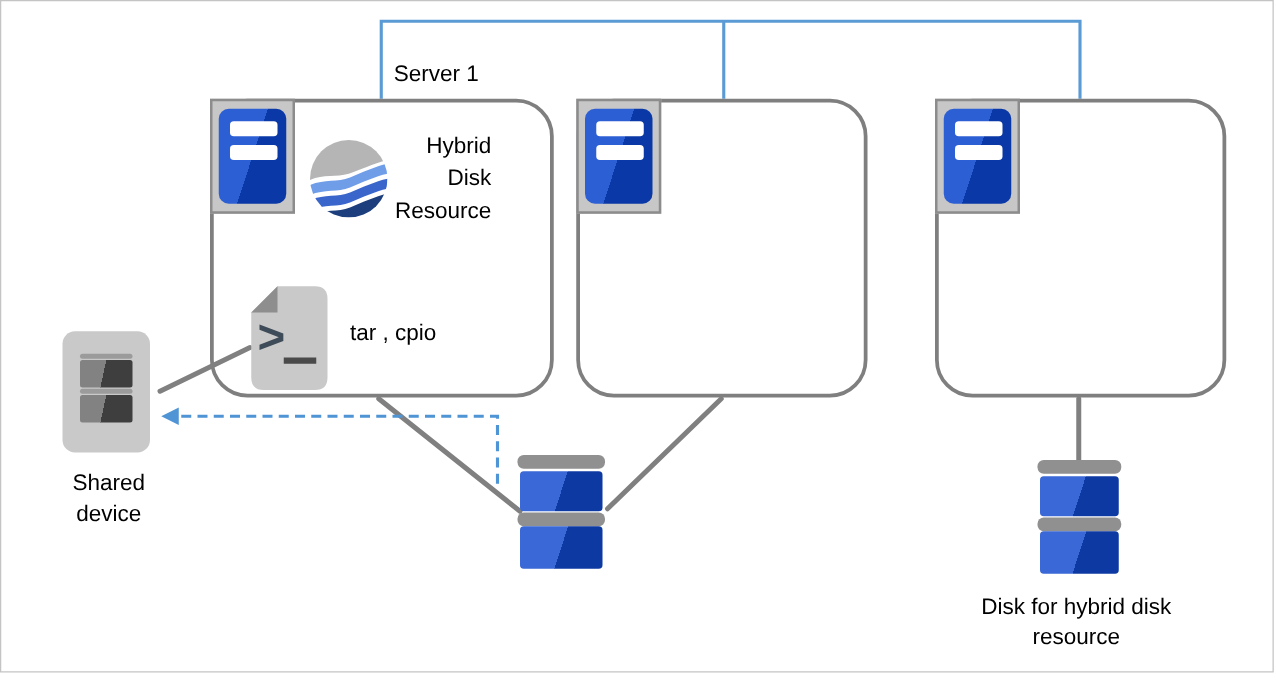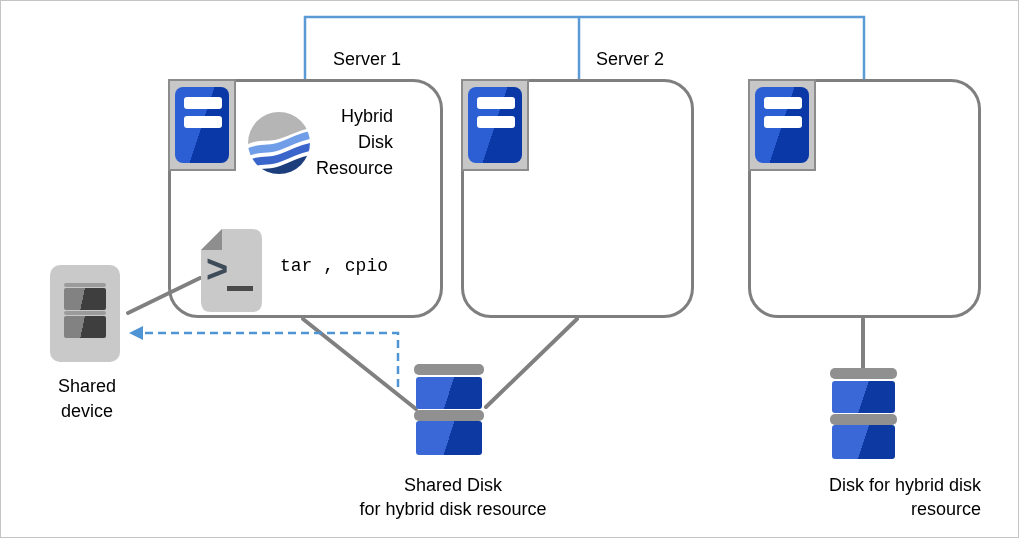--- a/index.html
+++ b/index.html
@@ -15,21 +15,21 @@
   .server-box{
     position:absolute;top:79px;height:239px;background:#ffffff;
     border:3px solid #7f7f7f;border-radius:30px;box-sizing:border-box;z-index:2;
   }
   .box-s1{left:168px;width:275px;}
   .box-s2{left:461px;width:233px;}
   .box-s3{left:748px;width:233px;}
 
   .label{position:absolute;font-size:18px;line-height:24px;white-space:nowrap;z-index:5;text-align:right;}
   .server-label{width:130px;text-align:center;top:47px;}
-  .lbl-s1{left:302px;}
+  .lbl-s1{left:284px;}
   .lbl-s2{left:565px;}
   .lbl-s3{left:849px;}
 
   .server-icon{
     position:absolute;width:68px;height:92px;background:#c7c7c7;
     border:2px solid #8c8c8c;box-sizing:border-box;z-index:4;
   }
   .si-1{left:168px;top:79px;}
   .si-2{left:461px;top:79px;}
   .si-3{left:748px;top:79px;}
@@ -40,21 +40,21 @@
   .server-icon .bar{
     position:absolute;left:9px;width:38px;height:12px;background:#ffffff;border-radius:3px;
   }
   .server-icon .bar1{top:10px;}
   .server-icon .bar2{top:29px;}
 
   .hybrid-icon{position:absolute;left:248px;top:112px;z-index:4;}
   .hybrid-label{left:316px;top:103px;line-height:26px;}
 
   .script-icon{position:absolute;left:200px;top:228px;z-index:4;}
-  .tar-label{left:280px;top:254px;font-family:Liberation Mono, monospace;}
+  .tar-label{left:280px;top:254px;}
 
   .backup-icon{
     position:absolute;left:50px;top:265px;width:70px;height:97px;
     background:#c9c9c9;border-radius:10px;z-index:4;
   }
   .backup-icon .part{position:absolute;left:14px;width:42px;border-radius:2px;}
   .backup-icon .thinbar{height:4px;background:#9b9b9b;}
   .backup-icon .tb1{top:18px;}
   .backup-icon .tb2{top:46px;}
   .backup-icon .slot{height:22px;background:linear-gradient(102deg,#828282 0%,#828282 45%,#3e3e3e 45%,#3e3e3e 100%);}
@@ -69,21 +69,21 @@
   .disk-icon .p1{top:0;}
   .disk-icon .p2{top:46px;}
   .disk-icon .platter{
     position:absolute;left:2px;width:calc(100% - 4px);height:32px;border-radius:3px;
     background:linear-gradient(108deg,#3a68d6 0%,#3a68d6 50%,#0d3aa2 50%,#0d3aa2 100%);
   }
   .disk-icon .d1{top:13px;}
   .disk-icon .d2{top:57px;height:34px;}
 
   .shared-disk-label{left:333px;top:473px;width:240px;text-align:center;}
-  .hybrid-disk-label{left:741px;top:473px;width:240px;}
+  .hybrid-disk-label{left:741px;top:473px;width:240px;text-align:center;}
 </style>
 </head>
 <body>
 
 <div class="canvas">
   <div class="frame"></div>
 
   <svg class="layer net-layer" width="1021" height="544">
     <path d="M305 79 L305 17 L864 17 L864 79 M579 17 L579 79" fill="none" stroke="#5b9bd5" stroke-width="2.5"></path>
   </svg>
@@ -95,21 +95,20 @@
   <svg class="layer conn-layer" width="1021" height="544">
     <line x1="200" y1="278" x2="128" y2="313" stroke="#808080" stroke-width="4" stroke-linecap="round"></line>
     <line x1="303" y1="319" x2="416" y2="409" stroke="#808080" stroke-width="4" stroke-linecap="round"></line>
     <line x1="577" y1="319" x2="486" y2="407" stroke="#808080" stroke-width="4" stroke-linecap="round"></line>
     <line x1="863" y1="319" x2="863" y2="370" stroke="#808080" stroke-width="4" stroke-linecap="round"></line>
     <path d="M398 387 L398 333 L143 333" fill="none" stroke="#4f94d4" stroke-width="2.5" stroke-dasharray="8 5"></path>
     <polygon points="143,326 129,333 143,340" fill="#4f94d4"></polygon>
   </svg>
 
   <div class="label server-label lbl-s1">Server 1</div>
-  <div class="label server-label lbl-s2">Server 2</div>
 
   <div class="server-icon si-1">
     <div class="tower">
       <div class="bar bar1"></div>
       <div class="bar bar2"></div>
     </div>
   </div>
   <div class="server-icon si-2">
     <div class="tower">
       <div class="bar bar1"></div>
@@ -159,24 +158,20 @@
     <div>Shared</div>
     <div>device</div>
   </div>
 
   <div class="disk-icon disk-shared">
     <div class="pill p1"></div>
     <div class="platter d1"></div>
     <div class="pill p2"></div>
     <div class="platter d2"></div>
   </div>
-  <div class="label shared-disk-label">
-    <div>Shared Disk</div>
-    <div>for hybrid disk resource</div>
-  </div>
 
   <div class="disk-icon disk-hybrid">
     <div class="pill p1"></div>
     <div class="platter d1"></div>
     <div class="pill p2"></div>
     <div class="platter d2"></div>
   </div>
   <div class="label hybrid-disk-label">
     <div>Disk for hybrid disk</div>
     <div>resource</div>

